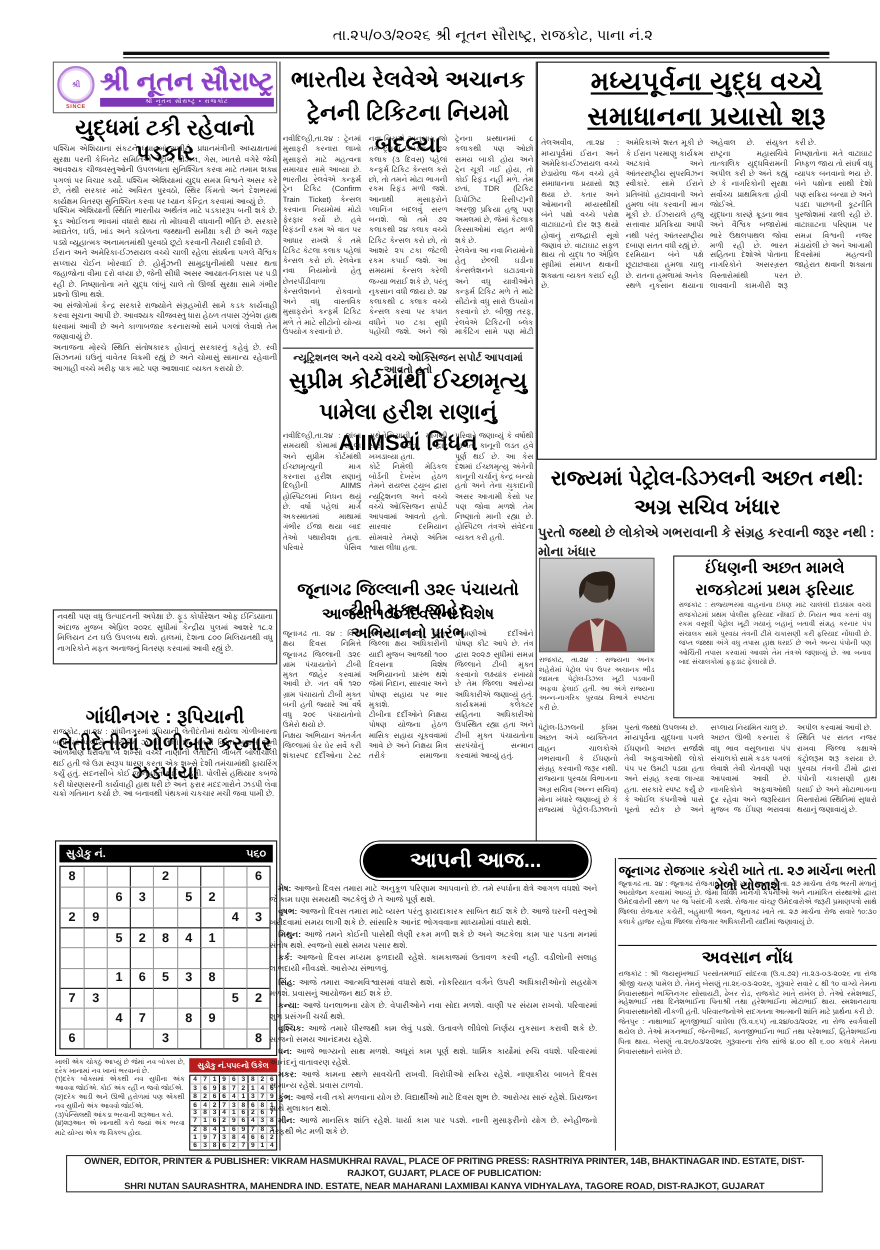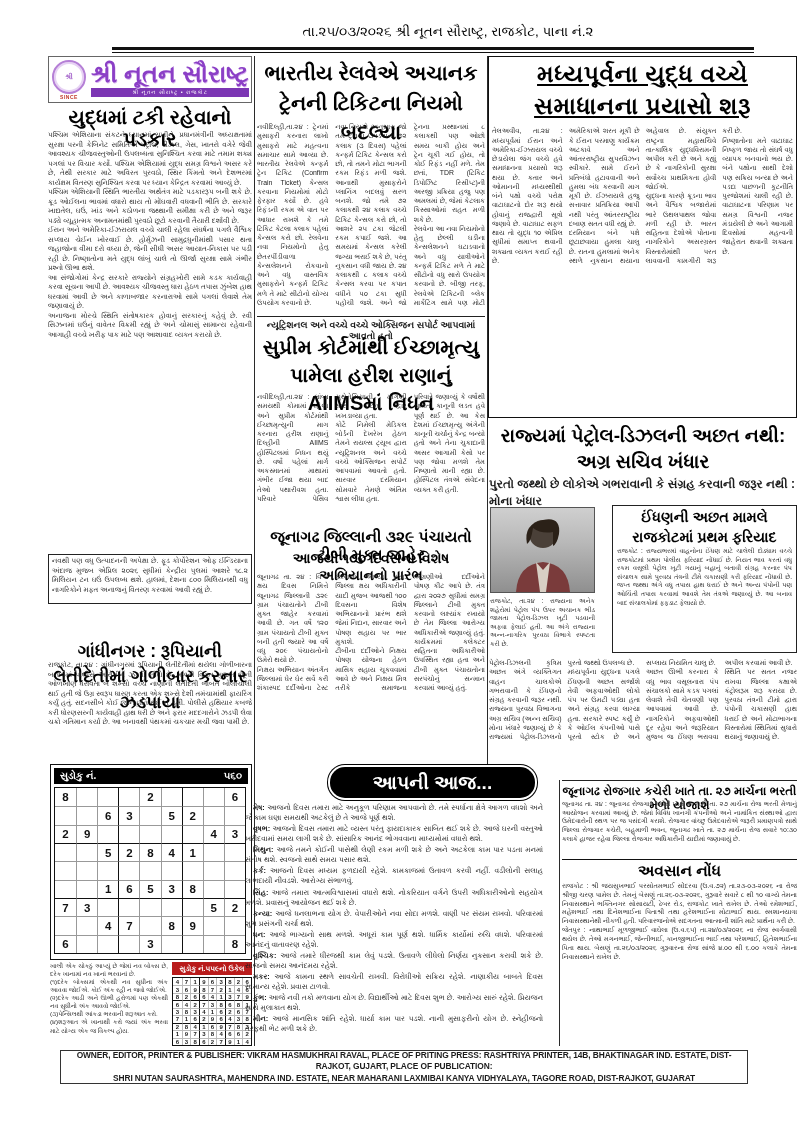--- a/index.html
+++ b/index.html
@@ -314,22 +314,22 @@
   <div class="abs aapni">
     <span>આપની આજ...</span>
   </div>
   <div class="abs horo-wrap">
       <p><b>મેષ: </b>આજનો દિવસ તમારા માટે અનુકૂળ પરિણામ આપવાનો છે. તમે સ્પર્ધાના ક્ષેત્રે આગળ વધશો અને જે કામ ઘણા સમયથી અટકેલું છે તે આજે પૂર્ણ થશે.</p>
       <p><b>વૃષભ: </b>આજનો દિવસ તમારા માટે વ્યસ્ત પરંતુ ફાયદાકારક સાબિત થઈ શકે છે. આજે ઘરની વસ્તુઓ ખરીદવામાં સમય લાગી શકે છે. સાંસારિક આનંદ ભોગવવાના માધ્યમોમાં વધારો થશે.</p>
       <p><b>મિથુન: </b>આજે તમને કોઈની પાસેથી લેણી રકમ મળી શકે છે અને અટકેલા કામ પાર પડતા મનમાં સંતોષ થશે. સ્વજનો સાથે સમય પસાર થશે.</p>
       <p><b>કર્ક: </b>આજનો દિવસ મધ્યમ ફળદાયી રહેશે. કામકાજમાં ઉતાવળ કરવી નહીં. વડીલોની સલાહ લાભદાયી નીવડશે. આરોગ્ય સંભાળવું.</p>
       <p><b>સિંહ: </b>આજે તમારા આત્મવિશ્વાસમાં વધારો થશે. નોકરિયાત વર્ગને ઉપરી અધિકારીઓનો સહયોગ મળશે. પ્રવાસનું આયોજન થઈ શકે છે.</p>
       <p><b>કન્યા: </b>આજે ધનલાભના યોગ છે. વેપારીઓને નવા સોદા મળશે. વાણી પર સંયમ રાખવો. પરિવારમાં શુભ પ્રસંગની ચર્ચા થશે.</p>
+      <p><b>વૃશ્ચિક: </b>આજે તમારે ધીરજથી કામ લેવું પડશે. ઉતાવળે લીધેલો નિર્ણય નુકસાન કરાવી શકે છે. સાંજનો સમય આનંદમય રહેશે.</p>
       <p><b>ધન: </b>આજે ભાગ્યનો સાથ મળશે. અધૂરાં કામ પૂર્ણ થશે. ધાર્મિક કાર્યોમાં રુચિ વધશે. પરિવારમાં આનંદનું વાતાવરણ રહેશે.</p>
-      <p><b>વૃશ્ચિક: </b>આજે તમારે ધીરજથી કામ લેવું પડશે. ઉતાવળે લીધેલો નિર્ણય નુકસાન કરાવી શકે છે. સાંજનો સમય આનંદમય રહેશે.</p>
       <p><b>મકર: </b>આજે કામના સ્થળે સાવચેતી રાખવી. વિરોધીઓ સક્રિય રહેશે. નાણાકીય બાબતે દિવસ સામાન્ય રહેશે. પ્રવાસ ટાળવો.</p>
       <p><b>કુંભ: </b>આજે નવી તકો મળવાના યોગ છે. વિદ્યાર્થીઓ માટે દિવસ શુભ છે. આરોગ્ય સારું રહેશે. પ્રિયજન સાથે મુલાકાત થશે.</p>
       <p><b>મીન: </b>આજે માનસિક શાંતિ રહેશે. ધાર્યા કામ પાર પડશે. નાની મુસાફરીનો યોગ છે. સ્નેહીજનો તરફથી ભેટ મળી શકે છે.</p>
     </div>
 
   <div class="abs rt-box">
     <div class="h hl-rt1">મધ્યપૂર્વના યુદ્ધ વચ્ચે સમાધાનના પ્રયાસો શરૂ</div>
     <div class="body c4 rt1-body">તેલઅવીવ, તા.૨૪ : મધ્યપૂર્વમાં ઈરાન અને અમેરિકા-ઈઝરાયલ વચ્ચે છેડાયેલા જંગ વચ્ચે હવે સમાધાનના પ્રયાસો શરૂ થયા છે. કતાર અને ઓમાનની મધ્યસ્થીથી બંને પક્ષો વચ્ચે પરોક્ષ વાટાઘાટનો દોર શરૂ થયો હોવાનું રાજદ્વારી સૂત્રો જણાવે છે. વાટાઘાટ સફળ થાય તો યુદ્ધ ૧૦ એપ્રિલ સુધીમાં સમાપ્ત થવાની શક્યતા વ્યક્ત કરાઈ રહી છે.
 અમેરિકાએ શરત મૂકી છે કે ઈરાન પરમાણુ કાર્યક્રમ અટકાવે અને આંતરરાષ્ટ્રીય સુપરવિઝન સ્વીકારે. સામે ઈરાને પ્રતિબંધો હટાવવાની અને હુમલા બંધ કરવાની માગ મૂકી છે. ઈઝરાયલે હજુ સત્તાવાર પ્રતિક્રિયા આપી નથી પરંતુ આંતરરાષ્ટ્રીય દબાણ સતત વધી રહ્યું છે.
 દરમિયાન બંને પક્ષે છૂટાછવાયા હુમલા ચાલુ છે. રાતના હુમલામાં અનેક સ્થળે નુકસાન થયાના અહેવાલ છે. સંયુક્ત રાષ્ટ્રના મહાસચિવે તાત્કાલિક યુદ્ધવિરામની અપીલ કરી છે અને કહ્યું છે કે નાગરિકોની સુરક્ષા સર્વોચ્ચ પ્રાથમિકતા હોવી જોઈએ.

